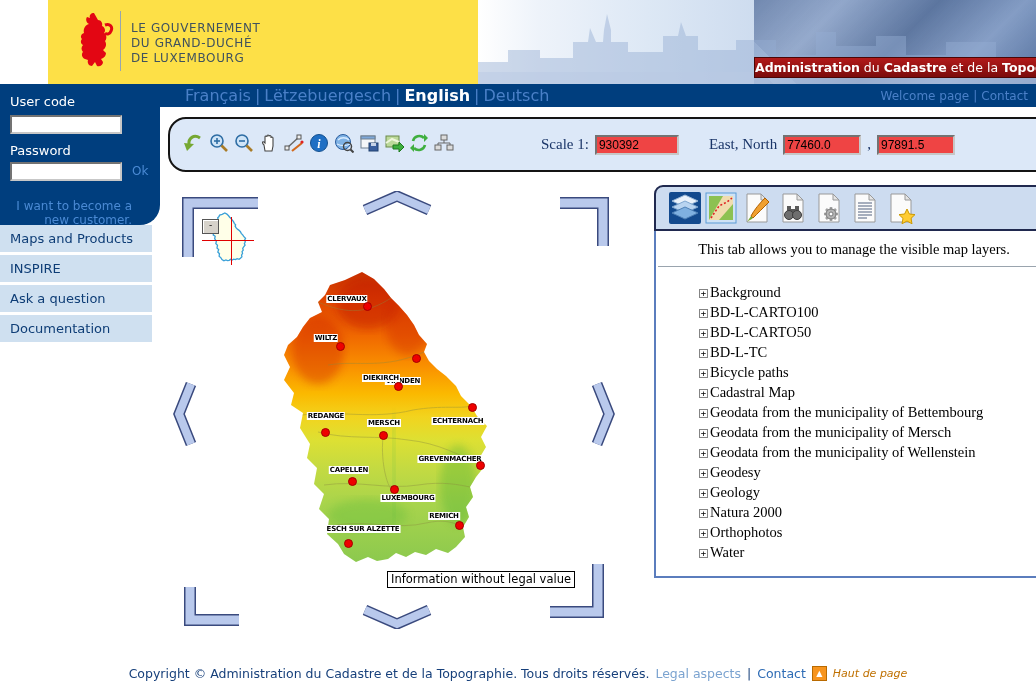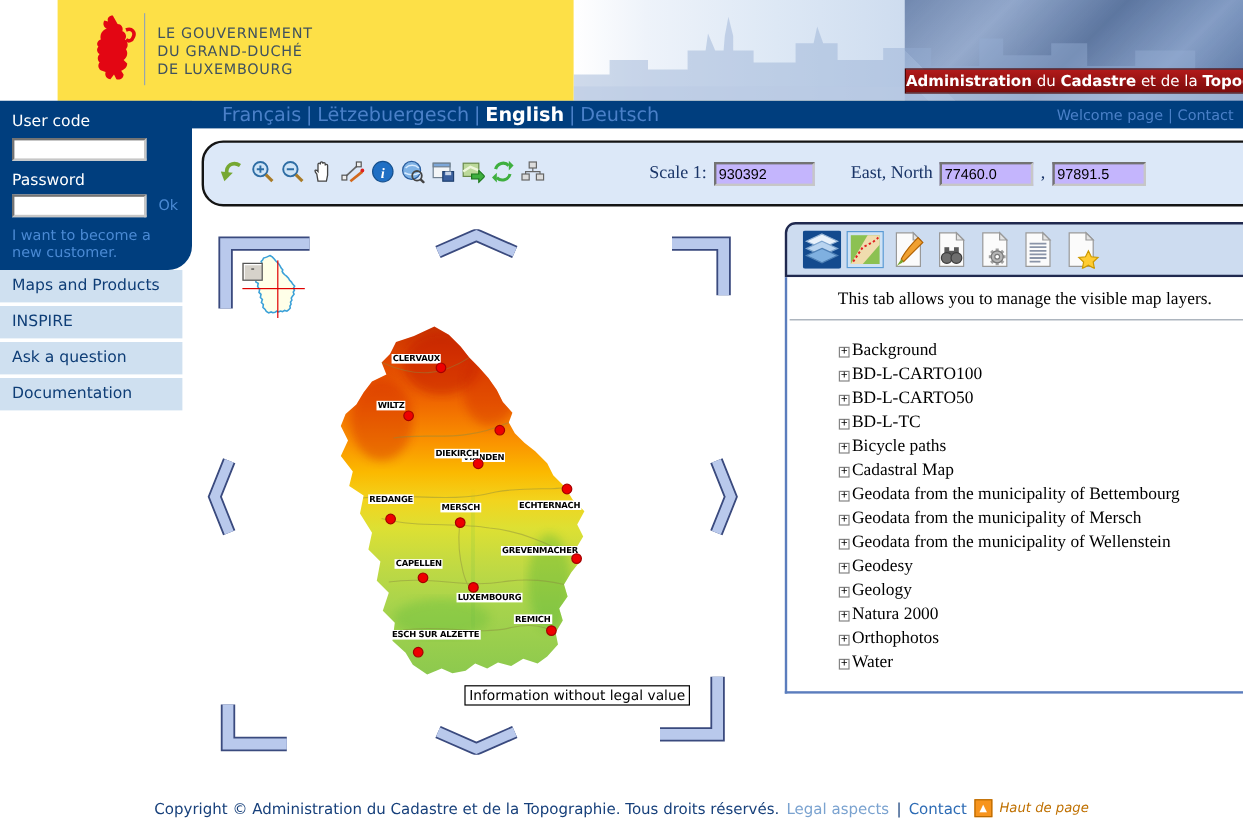--- a/index.html
+++ b/index.html
@@ -32,32 +32,32 @@
   .lang,.navlink{color:#4a80c8;cursor:pointer;}
   .lang.active{color:#fff;font-weight:bold;}
   .navsep{color:#4a80c8;margin:0 4px;}
   
   #login-panel{position:absolute;left:0;top:84px;width:160px;height:141px;background:#003e7e;
     border-radius:0 0 20px 0;color:#fff;box-sizing:border-box;padding:10px 0 0 10px;}
   .login-label{font-size:13px;margin-bottom:4px;}
   .login-input{width:104px;height:15px;border:2px inset #c7c7c7;background:#fff;font-size:12px;padding:0 2px;}
   .pw-row{display:flex;align-items:center;gap:10px;margin-top:2px;}
   .blue-link{color:#4a8ad4;font-size:12px;cursor:pointer;text-decoration:none;}
-  #new-customer{display:block;margin-top:8px;width:122px;line-height:14px;}
+  #new-customer{display:block;margin-top:18px;width:122px;line-height:14px;text-align:right;}
   
   #side-menu{position:absolute;left:0;top:225px;width:152px;}
   .menu-item{height:27px;line-height:27px;background:#cfe0f0;color:#0e3d76;font-size:13px;
     padding-left:10px;margin-bottom:3px;cursor:pointer;}
   
   #toolbar{position:absolute;left:168px;top:117px;width:856px;height:51px;background:#dce8f8;
     border:2px solid #141414;border-radius:18px;display:flex;align-items:center;padding:0 14px;box-sizing:content-box;}
   .tbicon{width:20px;height:20px;margin-right:5px;display:inline-block;cursor:pointer;}
   .tbicon svg{width:20px;height:20px;display:block;}
   .tb-label{font-family:"Liberation Serif","DejaVu Serif",serif;font-size:15px;color:#1a3568;white-space:nowrap;}
-  .tb-input{height:14px;border:2px inset #c7c7c7;background:#c4b5fd;font-size:12px;padding:1px 2px;}
+  .tb-input{height:14px;border:2px inset #c7c7c7;background:#ef4444;font-size:12px;padding:1px 2px;}
   #scale-group{margin-left:82px;display:flex;align-items:center;gap:6px;}
   #coord-group{margin-left:30px;display:flex;align-items:center;gap:6px;}
   
   #map-area{position:absolute;left:168px;top:185px;width:452px;height:455px;}
   #country-svg{position:absolute;left:0;top:0;}
   .city-dot{position:absolute;width:7px;height:7px;border-radius:50%;background:#ee0000;border:1px solid #a50000;}
   .city-label{position:absolute;transform:translate(-50%,-50%);background:#fff;color:#000;
     font-size:7px;font-weight:bold;letter-spacing:-0.2px;padding:0 1px;white-space:nowrap;}
   .decor{position:absolute;}
   #disclaimer{position:absolute;left:219px;top:386px;height:15px;line-height:15px;border:1px solid #000;

